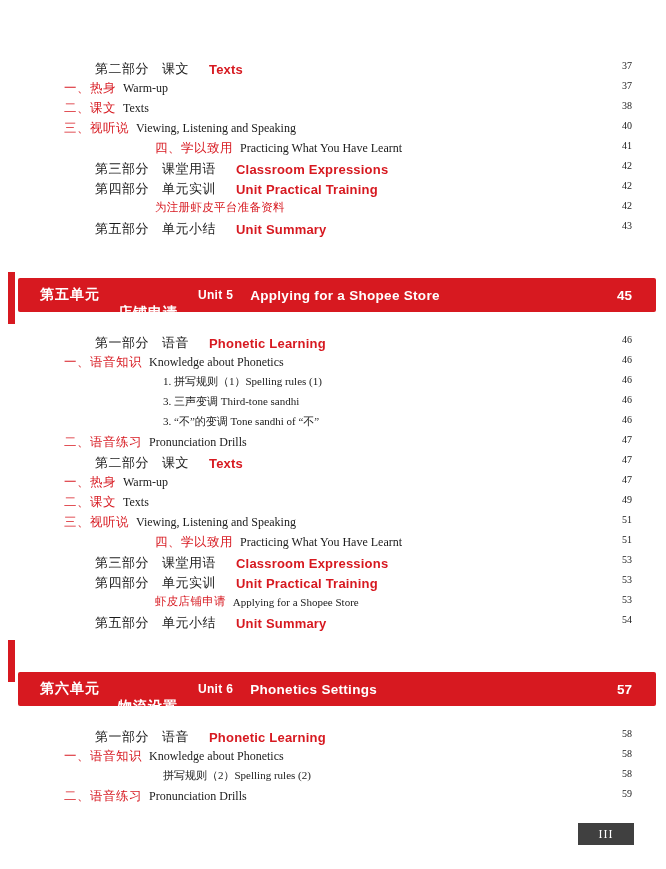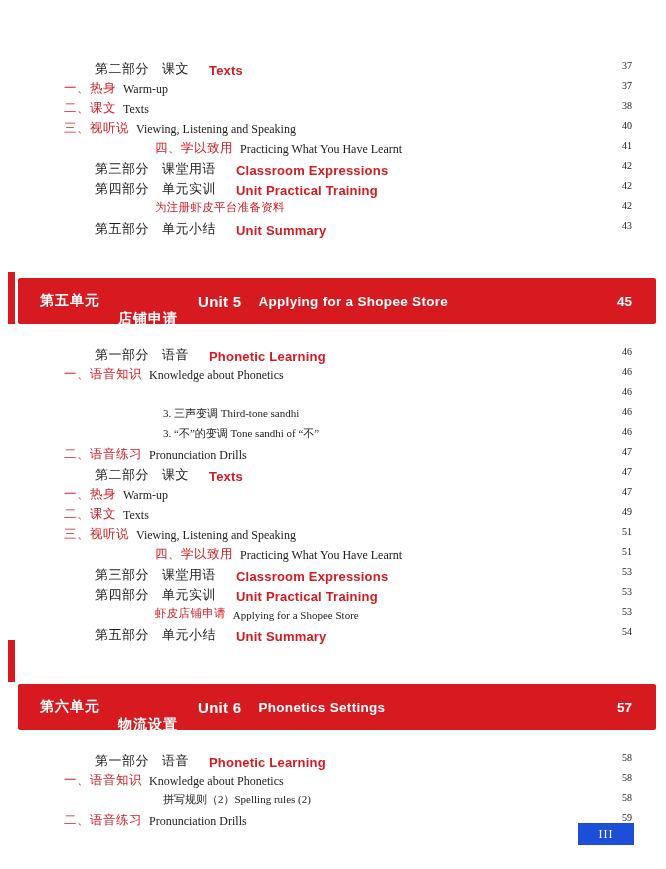--- a/index.html
+++ b/index.html
@@ -42,21 +42,21 @@
   .row {
     position: relative;
     display: flex;
     align-items: baseline;
     padding: 0 34px 0 0;
     height: 20px;
     white-space: nowrap;
   }
   .row .txt {
     display: flex;
-    align-items: flex-end;
+    align-items: center;
     white-space: nowrap;
   }
   .row .pg {
     position: absolute;
     right: 34px;
     font-family: "Liberation Serif", serif;
     font-size: 10px;
     color: #1a1a1a;
   }
 
@@ -103,21 +103,21 @@
     color: #1a1a1a;
   }
   .gap-s { width: 7px; display: inline-block; }
   .gap-m { width: 13px; display: inline-block; }
   .gap-l { width: 20px; display: inline-block; }
 
   
   .banner {
     position: relative;
     margin: 0 10px 0 18px;
-    height: 46px;
+    height: 34px;
     background: #d71920;
     display: flex;
     align-items: center;
     border-radius: 2px;
   }
   .banner .b-cn {
     font-family: "Liberation Sans", sans-serif;
     font-size: 14px;
     font-weight: bold;
     color: #ffffff;
@@ -128,21 +128,21 @@
     font-family: "Liberation Sans", sans-serif;
     font-size: 14px;
     font-weight: bold;
     color: #ffffff;
     letter-spacing: 1px;
     margin-left: 18px;
     margin-top: 36px;
   }
   .banner .b-en {
     font-family: "Liberation Sans", sans-serif;
-    font-size: 15px;
+    font-size: 12px;
     font-weight: bold;
     color: #ffffff;
     letter-spacing: .3px;
     margin-left: 20px;
   }
   .banner .b-en2 {
     font-family: "Liberation Sans", sans-serif;
     font-size: 13.5px;
     font-weight: bold;
     color: #ffffff;
@@ -160,21 +160,21 @@
   .spacer-22 { height: 22px; }
   .spacer-38 { height: 38px; }
 
   
   .folio {
     position: absolute;
     right: 32px;
     bottom: 24px;
     width: 56px;
     height: 22px;
-    background: #1d4ed8;
+    background: #404040;
     display: flex;
     align-items: center;
     justify-content: center;
   }
   .folio span {
     font-family: "Liberation Serif", serif;
     font-size: 12px;
     color: #ffffff;
     letter-spacing: 1px;
   }
@@ -309,20 +309,23 @@
       <div class="row lv1">
         <span class="txt">
           <span class="cn-red">一、语音知识</span>
           <span class="gap-s"></span>
           <span class="en-black">Knowledge about Phonetics</span>
         </span>
         <span class="pg">46</span>
       </div>
 
       <div class="row lv2">
+        <span class="txt">
+          <span class="en-black-sm">1. 拼写规则（1）Spelling rules (1)</span>
+        </span>
         <span class="pg">46</span>
       </div>
 
       <div class="row lv2">
         <span class="txt">
           <span class="en-black-sm">3. 三声变调 Third-tone sandhi</span>
         </span>
         <span class="pg">46</span>
       </div>
 

